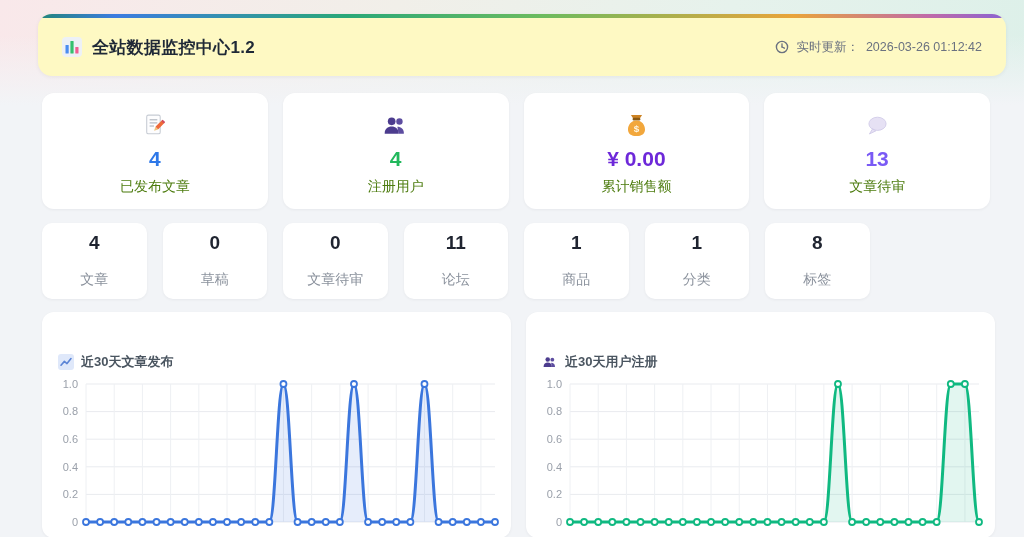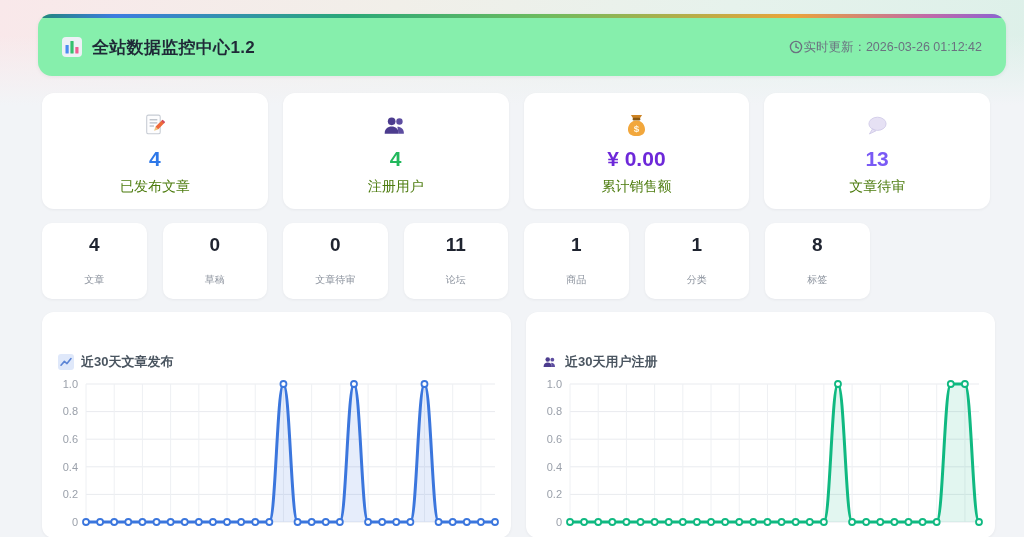--- a/index.html
+++ b/index.html
@@ -15,31 +15,31 @@
     background:linear-gradient(100deg,#f9e8ea 0%,#f1efe9 38%,#e6f2ec 70%,#ddf0e9 100%);
   }
   .bg-fade {
     position:absolute; top:0; left:0; width:1024px; height:130px;
     background:linear-gradient(180deg,rgba(242,244,247,0) 0%,rgba(242,244,247,0) 35px,#f2f4f7 105px);
   }
   .container { position:relative; width:968px; margin-left:38px; }
 
   
   .header-card {
-    margin-top:14px; background:#86efac; border-radius:14px;
+    margin-top:14px; background:#fef9c3; border-radius:14px;
     box-shadow:0 1px 4px rgba(16,24,40,.06);
     overflow:hidden; height:62px;
     display:flex; flex-direction:column;
   }
   .grad-bar { height:4px; width:100%;
     background:linear-gradient(90deg,#23857a 0%,#3c7ce0 8%,#2aa878 32%,#6cbb5f 52%,#e9a43a 78%,#c06aa8 92%,#8a63d2 100%); }
   .header-inner { flex:1; display:flex; align-items:center; justify-content:space-between; padding:0 24px; }
   .header-left { display:flex; align-items:center; gap:10px; }
   .page-title { font-size:17px; font-weight:bold; color:#1f2937; letter-spacing:.3px; }
-  .header-right { display:flex; align-items:center; font-size:12.5px; color:#6b7280; }
+  .header-right { display:flex; align-items:center; gap:7px; font-size:12.5px; color:#6b7280; }
 
   
   .stats-row { display:grid; grid-template-columns:repeat(4,1fr); gap:15px; margin:17px 16px 0 4px; }
   .stat-card {
     background:#fff; border-radius:12px; height:116px;
     box-shadow:0 1px 3px rgba(16,24,40,.05);
     display:flex; flex-direction:column; align-items:center; justify-content:center;
     padding-top:4px;
   }
   .stat-icon { height:30px; display:flex; align-items:center; }
@@ -52,21 +52,21 @@
   .section-title { font-size:14px; font-weight:bold; color:#1f2937; }
 
   
   .mini-row { display:grid; grid-template-columns:repeat(8,1fr); gap:16px; margin:14px 16px 0 4px; }
   .mini-card {
     background:#fff; border-radius:10px; height:76px;
     box-shadow:0 1px 3px rgba(16,24,40,.05);
     display:flex; flex-direction:column; align-items:center; justify-content:center;
   }
   .mini-value { font-size:19px; font-weight:bold; color:#1f2430; line-height:1; }
-  .mini-label { font-size:10px; color:#8a919c; margin-top:19px; }
+  .mini-label { font-size:14px; color:#8a919c; margin-top:19px; }
 
   
   .charts-row { display:grid; grid-template-columns:repeat(2,1fr); gap:15px; margin:13px 16px 0 4px; }
   .chart-card {
     background:#fff; border-radius:12px; min-height:210px;
     box-shadow:0 1px 3px rgba(16,24,40,.05);
     padding:12px 10px 0 10px;
   }
   .chart-title-row { display:flex; align-items:center; gap:7px; padding-left:6px; height:20px;margin-top:28px; }
   .chart-title { font-size:13px; color:#4a5560; font-weight:bold; }

